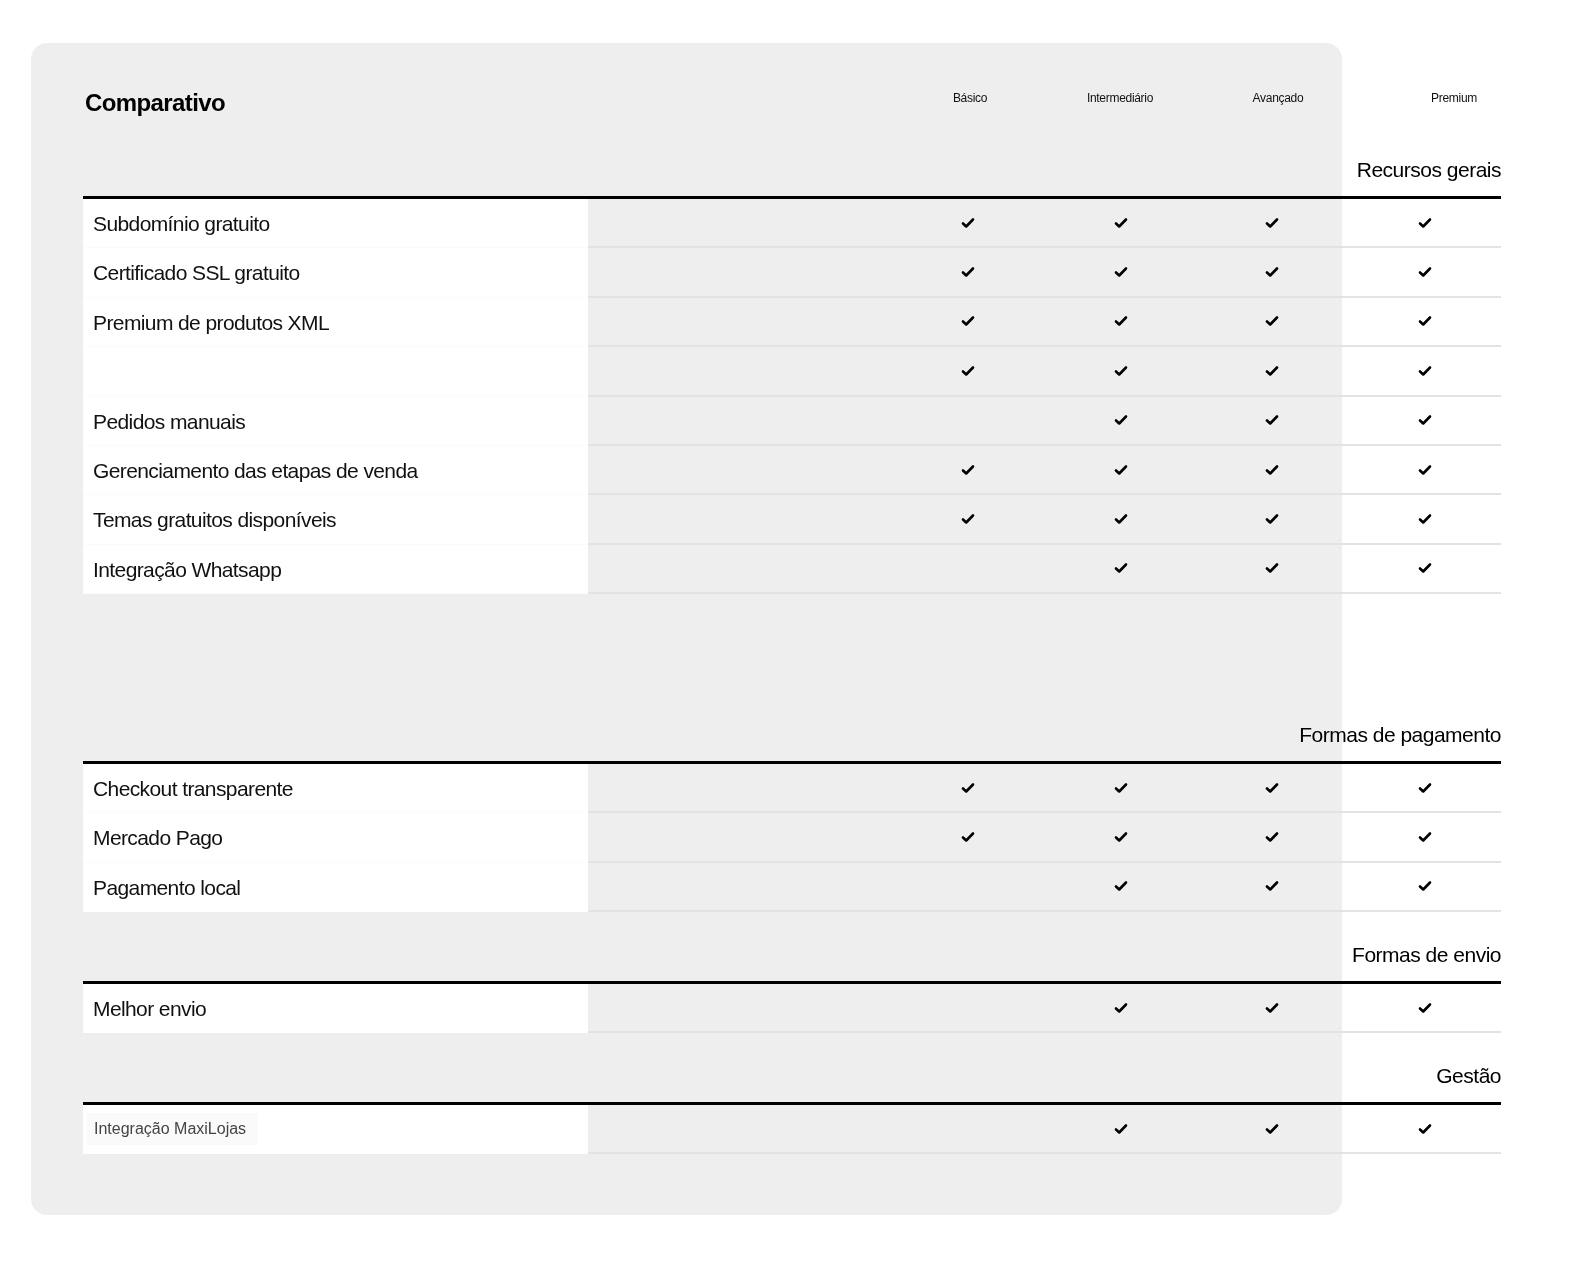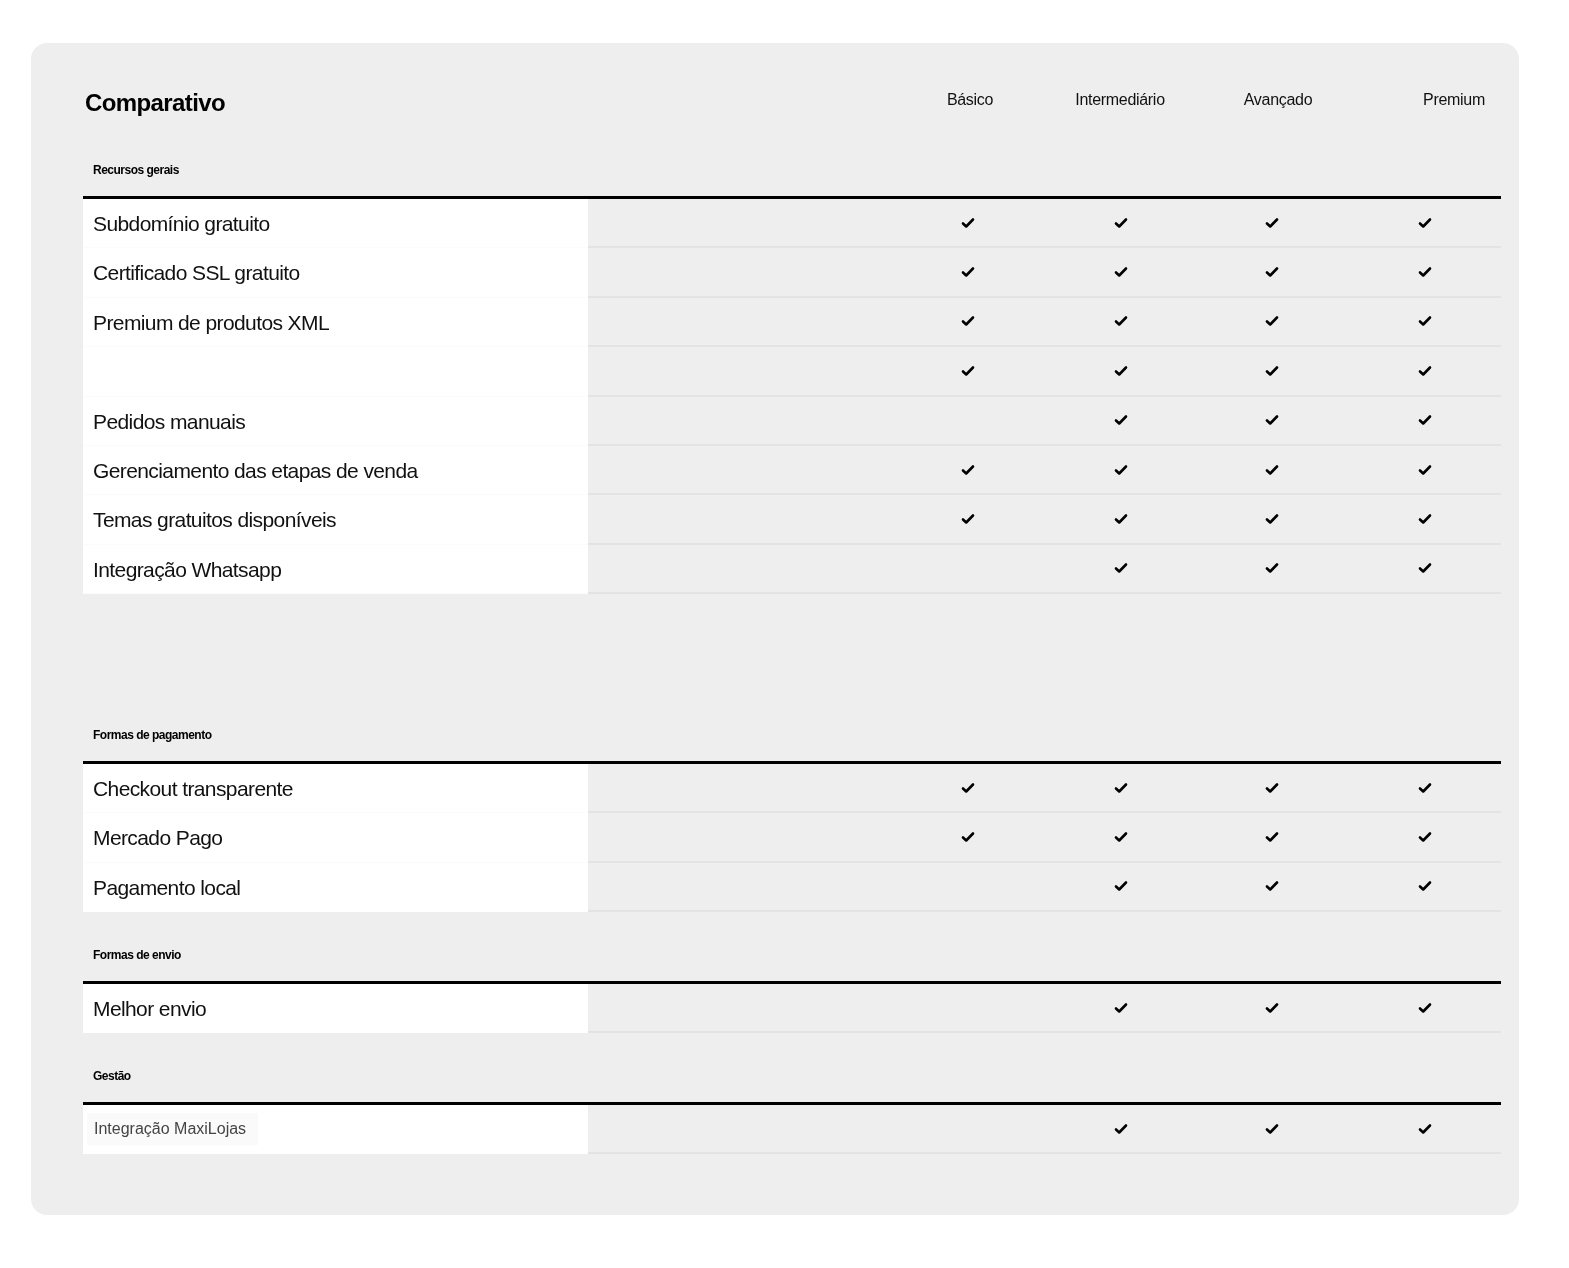--- a/index.html
+++ b/index.html
@@ -1,32 +1,32 @@
 <!DOCTYPE html>
 <html><head>
 <meta charset="utf-8">
 <style>
   html, body { margin: 0; padding: 0; background: #ffffff; }
   body { width: 1569px; height: 1268px; position: relative; font-family: "Liberation Sans", sans-serif; color: #111; }
   .card {
-    position: absolute; left: 31px; top: 43px; width: 1440px; height: 1172px;
-    background: #eeeeee; border-radius: 16px; padding-left: 48px;
+    position: absolute; left: 31px; top: 43px; width: 1311px; height: 1172px;
+    background: #eeeeee; border-radius: 16px;
   }
   .title {
     position: absolute; left: 54px; top: 46px; font-size: 24px; font-weight: bold;
     letter-spacing: -0.6px; color: #000;
   }
   .plan-head {
-    position: absolute; top: 48px; font-size: 16px; color: #111; letter-spacing: -0.3px;
+    position: absolute; top: 48px; font-size: 12px; color: #111; letter-spacing: -0.3px;
     width: 140px; text-align: center; margin-left: -70px;
   }
   .section { position: absolute; left: 52px; width: 1418px; }
   .section-title {
-    height: 52px; line-height: 52px; padding-left: 10px; font-size: 12px; font-weight: bold;
-    letter-spacing: -0.5px; color: #000;
+    height: 52px; line-height: 52px; padding-left: 10px; font-size: 21px; font-weight: normal;
+    letter-spacing: -0.5px; color: #000; text-align: right;
   }
   .section-rule { height: 3px; background: #000; }
   .row { position: relative; height: 49.4px; }
   .row .label-cell {
     position: absolute; left: 0; top: 0; width: 505px; height: 100%; background: #ffffff;
   }
   .row .label {
     position: absolute; left: 10px; top: 0; line-height: 49px; font-size: 21px;
     letter-spacing: -0.6px; color: #111; white-space: nowrap;
   }

